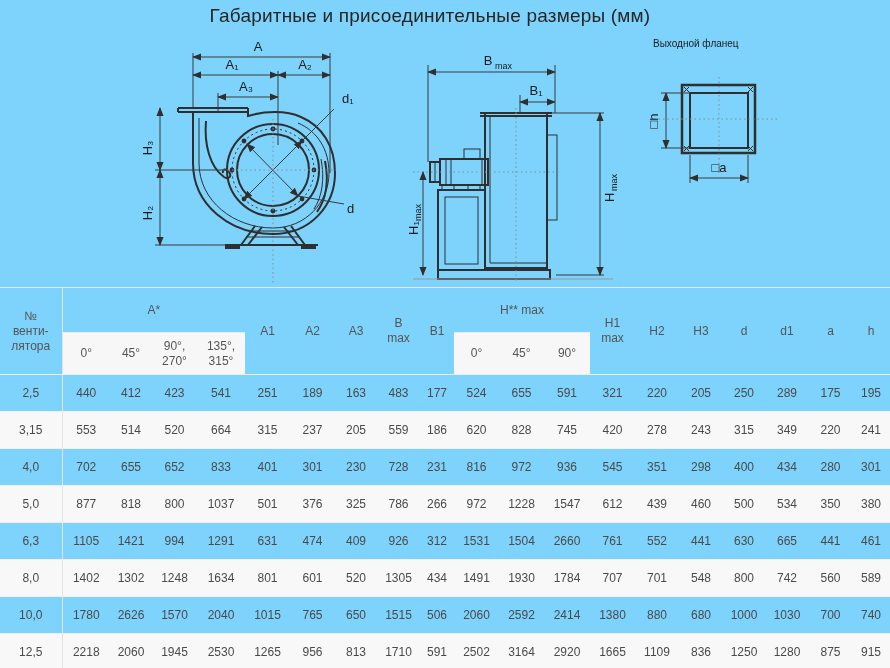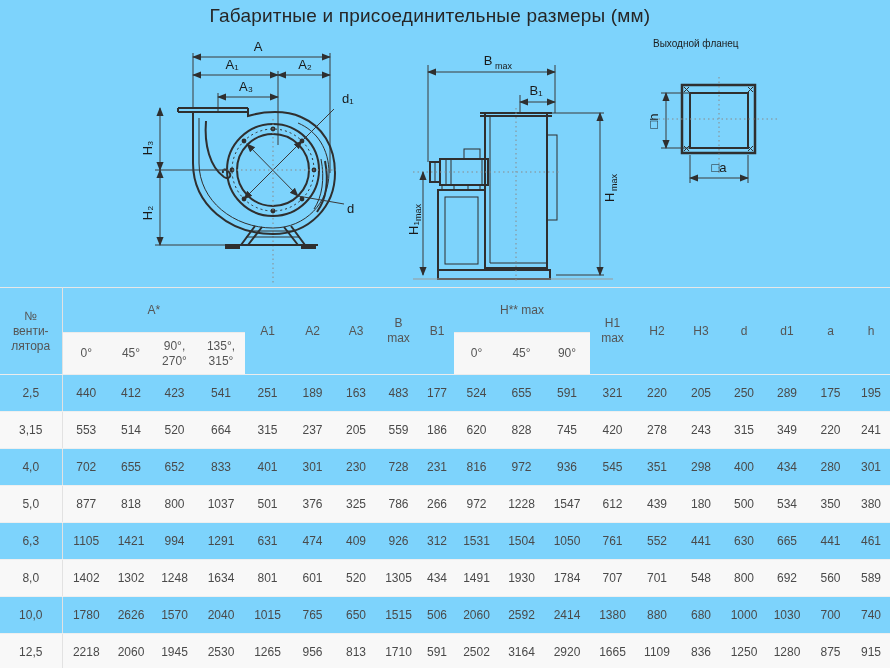--- a/index.html
+++ b/index.html
@@ -323,40 +323,40 @@
             <td>501</td>
             <td>376</td>
             <td>325</td>
             <td>786</td>
             <td>266</td>
             <td>972</td>
             <td>1228</td>
             <td>1547</td>
             <td>612</td>
             <td>439</td>
-            <td>180</td>
+            <td>460</td>
             <td>500</td>
             <td>534</td>
             <td>350</td>
             <td>380</td>
           </tr>
           <tr>
             <td class="fanbrd">6,3</td>
             <td>1105</td>
             <td>1421</td>
             <td>994</td>
             <td>1291</td>
             <td>631</td>
             <td>474</td>
             <td>409</td>
             <td>926</td>
             <td>312</td>
             <td>1531</td>
             <td>1504</td>
-            <td>1050</td>
+            <td>2660</td>
             <td>761</td>
             <td>552</td>
             <td>441</td>
             <td>630</td>
             <td>665</td>
             <td>441</td>
             <td>461</td>
           </tr>
           <tr>
             <td class="fanbrd">8,0</td>
@@ -369,21 +369,21 @@
             <td>520</td>
             <td>1305</td>
             <td>434</td>
             <td>1491</td>
             <td>1930</td>
             <td>1784</td>
             <td>707</td>
             <td>701</td>
             <td>548</td>
             <td>800</td>
-            <td>692</td>
+            <td>742</td>
             <td>560</td>
             <td>589</td>
           </tr>
           <tr>
             <td class="fanbrd">10,0</td>
             <td>1780</td>
             <td>2626</td>
             <td>1570</td>
             <td>2040</td>
             <td>1015</td>

